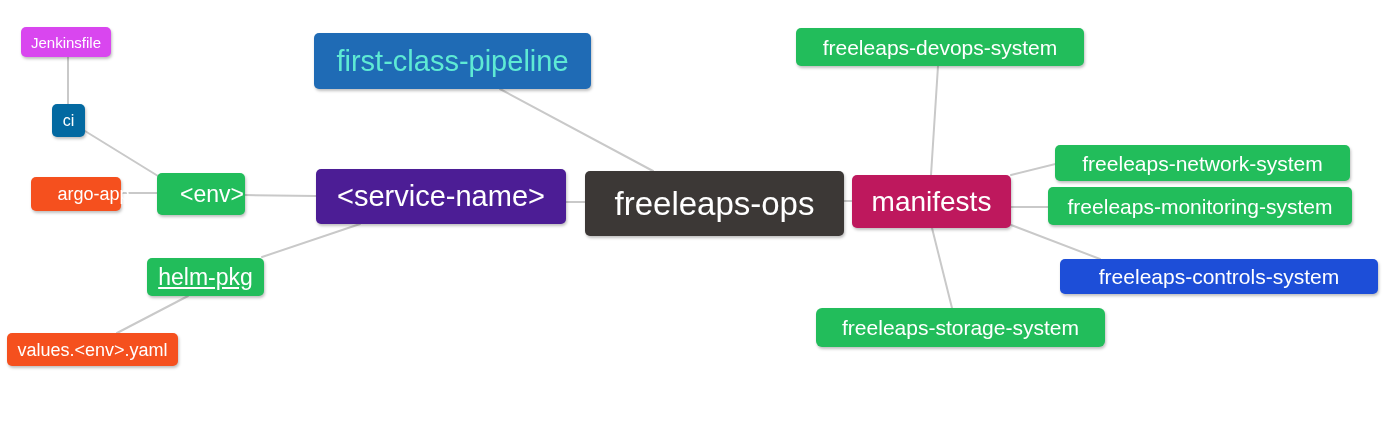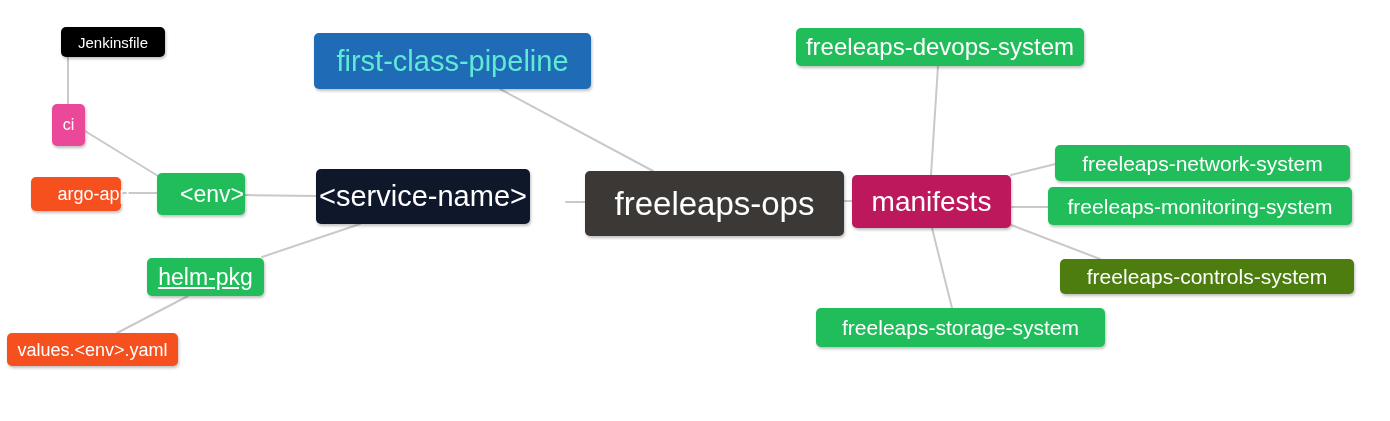--- a/index.html
+++ b/index.html
@@ -50,29 +50,29 @@
       <line x1="500" y1="89" x2="653" y2="171" stroke="#c9c9c9" stroke-width="2" stroke-linecap="round"></line>
       <line x1="566" y1="202" x2="585" y2="202" stroke="#c9c9c9" stroke-width="2" stroke-linecap="round"></line>
       <line x1="844" y1="201" x2="852" y2="201" stroke="#c9c9c9" stroke-width="2" stroke-linecap="round"></line>
       <line x1="938" y1="66" x2="931" y2="175" stroke="#c9c9c9" stroke-width="2" stroke-linecap="round"></line>
       <line x1="1011" y1="175" x2="1120" y2="148" stroke="#c9c9c9" stroke-width="2" stroke-linecap="round"></line>
       <line x1="1011" y1="207" x2="1048" y2="207" stroke="#c9c9c9" stroke-width="2" stroke-linecap="round"></line>
       <line x1="1011" y1="225" x2="1100" y2="259" stroke="#c9c9c9" stroke-width="2" stroke-linecap="round"></line>
       <line x1="932" y1="228" x2="952" y2="308" stroke="#c9c9c9" stroke-width="2" stroke-linecap="round"></line>
     </svg>
   <div id="nodes-layer">
-      <div class="node" style="left: 21px; top: 27px; width: 104px; height: 30px; font-size: 15px; background: #000000; color: rgb(255, 255, 255); margin-left: 40px;">Jenkinsfile</div>
-      <div class="node" style="left: 52px; top: 104px; width: 33px; height: 42px; font-size: 16px; background: #ec4899; color: rgb(255, 255, 255);">ci</div>
+      <div class="node" style="left: 21px; top: 27px; width: 90px; height: 30px; font-size: 15px; background: #d946ef; color: rgb(255, 255, 255);">Jenkinsfile</div>
+      <div class="node" style="left: 52px; top: 104px; width: 33px; height: 33px; font-size: 16px; background: #0369a1; color: rgb(255, 255, 255);">ci</div>
       <div class="node" style="left: 31px; top: 177px; width: 90px; height: 34px; font-size: 18px; background: rgb(245, 80, 30); color: rgb(255, 255, 255); padding-left: 35px;">argo-app</div>
       <div class="node" style="left: 157px; top: 173px; width: 88px; height: 42px; font-size: 23px; background: rgb(34, 189, 91); color: rgb(255, 255, 255); padding-left: 22px;">&lt;env&gt;</div>
       <div class="node" style="left: 147px; top: 258px; width: 117px; height: 38px; font-size: 23px; background: rgb(34, 189, 91); color: rgb(255, 255, 255); text-decoration: underline;">helm-pkg</div>
       <div class="node" style="left: 7px; top: 333px; width: 171px; height: 33px; font-size: 18px; background: rgb(245, 80, 30); color: rgb(255, 255, 255);">values.&lt;env&gt;.yaml</div>
       <div class="node" style="left: 314px; top: 33px; width: 277px; height: 56px; font-size: 29px; background: rgb(31, 107, 181); color: #5eead4;">first-class-pipeline</div>
-      <div class="node" style="left: 316px; top: 169px; width: 214px; height: 55px; font-size: 29px; background: #0f172a; color: rgb(255, 255, 255);">&lt;service-name&gt;</div>
+      <div class="node" style="left: 316px; top: 169px; width: 250px; height: 55px; font-size: 29px; background: #4c1d95; color: rgb(255, 255, 255);">&lt;service-name&gt;</div>
       <div class="node" style="left: 585px; top: 171px; width: 259px; height: 65px; font-size: 33px; background: rgb(60, 56, 54); color: rgb(255, 255, 255);">freeleaps-ops</div>
       <div class="node" style="left: 852px; top: 175px; width: 159px; height: 53px; font-size: 28px; background: #be185d; color: rgb(255, 255, 255);">manifests</div>
-      <div class="node" style="left: 796px; top: 28px; width: 288px; height: 38px; font-size: 24px; background: rgb(34, 189, 91); color: rgb(255, 255, 255);">freeleaps-devops-system</div>
+      <div class="node" style="left: 796px; top: 28px; width: 288px; height: 38px; font-size: 21px; background: rgb(34, 189, 91); color: rgb(255, 255, 255);">freeleaps-devops-system</div>
       <div class="node" style="left: 1055px; top: 112px; width: 295px; height: 36px; font-size: 21px; background: rgb(34, 189, 91); color: rgb(255, 255, 255); margin-top: 33px;">freeleaps-network-system</div>
       <div class="node" style="left: 1048px; top: 187px; width: 304px; height: 38px; font-size: 21px; background: rgb(34, 189, 91); color: rgb(255, 255, 255);">freeleaps-monitoring-system</div>
-      <div class="node" style="left: 1060px; top: 259px; width: 294px; height: 35px; font-size: 21px; background: #4d7c0f; color: rgb(255, 255, 255);">freeleaps-controls-system</div>
-      <div class="node" style="left: 816px; top: 308px; width: 289px; height: 39px; font-size: 21px; background: rgb(34, 189, 91); color: rgb(255, 255, 255);">freeleaps-storage-system</div>
+      <div class="node" style="left: 1060px; top: 259px; width: 318px; height: 35px; font-size: 21px; background: #1d4ed8; color: rgb(255, 255, 255);">freeleaps-controls-system</div>
+      <div class="node" style="left: 816px; top: 308px; width: 289px; height: 39px; font-size: 21px; background: rgb(34, 189, 91); color: rgb(255, 255, 255); border-radius: 6px;">freeleaps-storage-system</div>
     </div>
 </div>
 
 </body></html>

